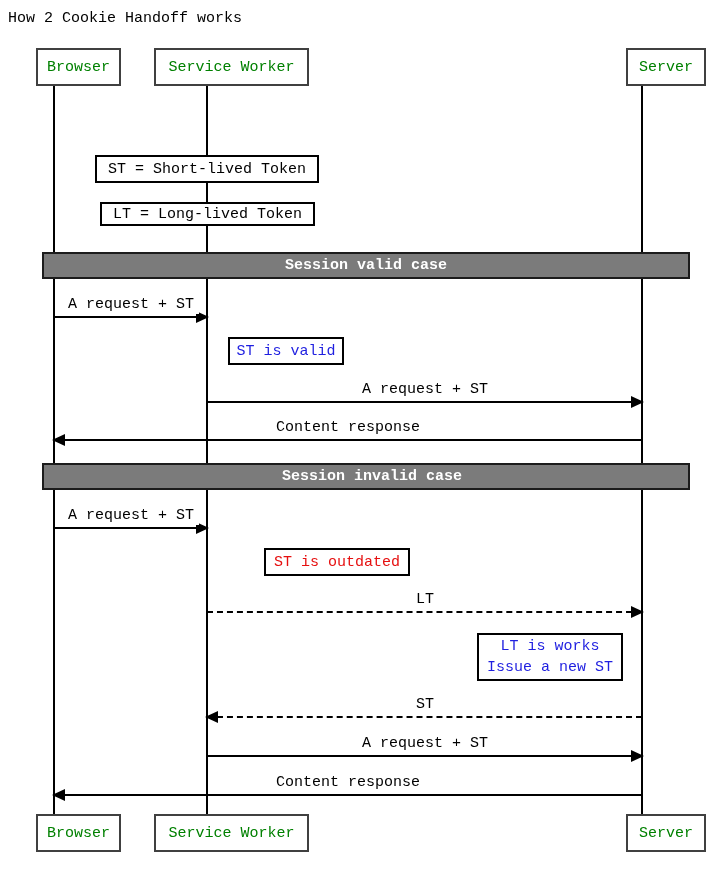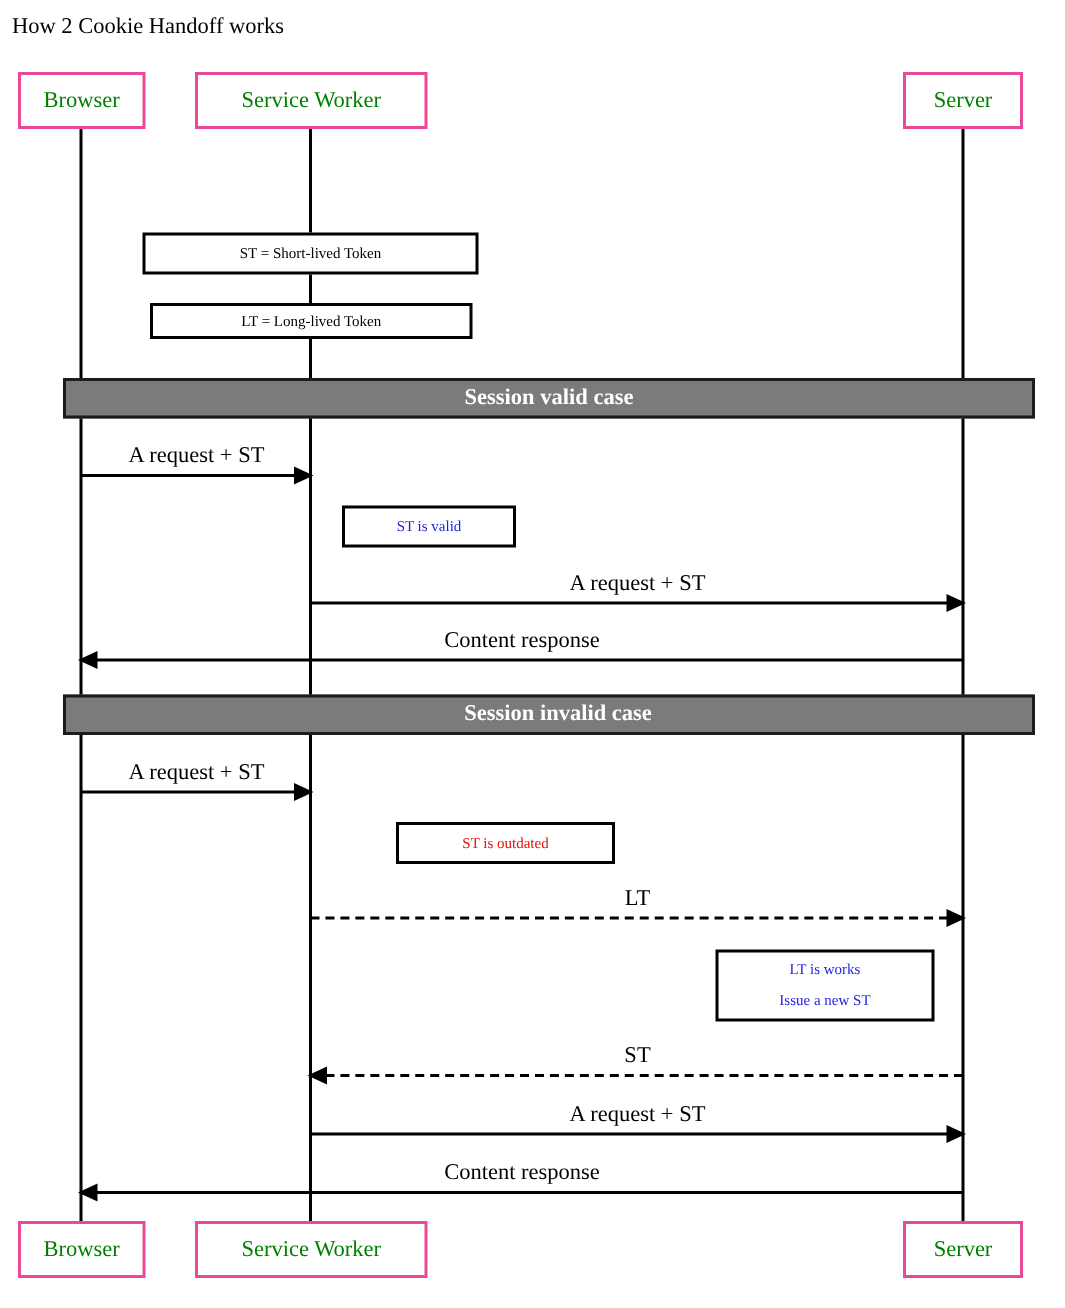--- a/index.html
+++ b/index.html
@@ -1,56 +1,57 @@
 <!DOCTYPE html>
 <html style="--actor-text: #008000; --info-note-text: #1f1fe0; --error-note-text: #e60f0f; --section-bar-bg: #7b7b7b; --section-bar-text: #ffffff; --line-color: #000000; --background: #ffffff;"><head>
 <meta charset="utf-8">
 <style>
   html, body { margin: 0; padding: 0; background: #fff; }
   .canvas {
     position: relative;
     width: 710px;
     height: 872px;
     background: var(--background, #ffffff);
-    font-family: Liberation Serif, serif;
+    font-family: Liberation Mono, monospace;
     overflow: hidden;
   }
   .title {
     position: absolute;
     left: 8px; top: 10px;
     font-size: 15px;
     color: #000;
     white-space: nowrap;
   }
   .actor {
     position: absolute;
     height: 38px;
     box-sizing: border-box;
-    border: 2px solid #ec4899;
+    border: 2px solid #404040;
     background: #fff;
     color: var(--actor-text, #008000);
     font-size: 15px;
     display: flex;
     align-items: center;
     justify-content: center;
     white-space: nowrap;
     z-index: 3;
+    margin-left: 24px;
   }
   .lifeline {
     position: absolute;
     width: 2px;
     background: var(--line-color, #000);
     z-index: 0;
   }
   .note {
     position: absolute;
     box-sizing: border-box;
     border: 2px solid #000;
     background: #fff;
-    font-size: 10px;
+    font-size: 15px;
     display: flex;
     flex-direction: column;
     align-items: center;
     justify-content: center;
     white-space: nowrap;
     z-index: 2;
     line-height: 21px;
   }
   .note.info  { color: var(--info-note-text, #1f1fe0); }
   .note.error { color: var(--error-note-text, #e60f0f); }

